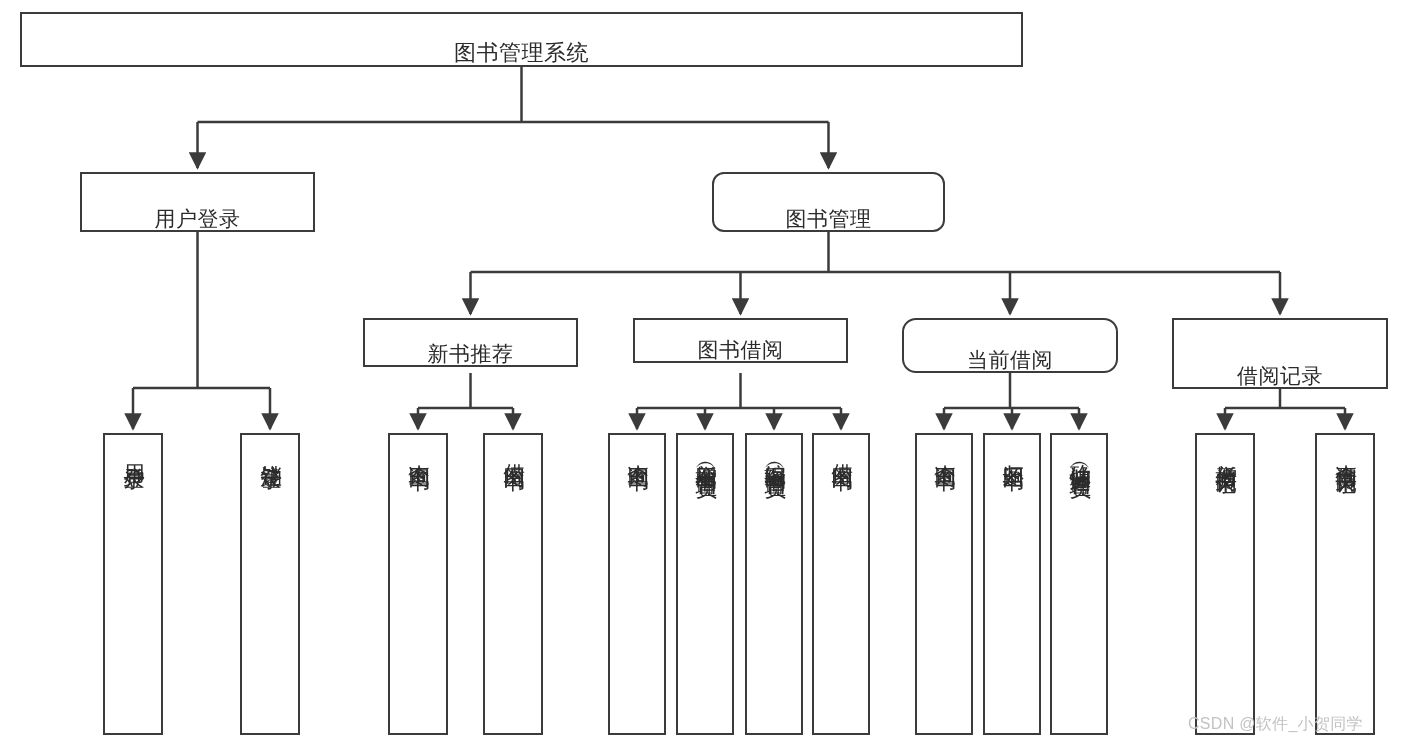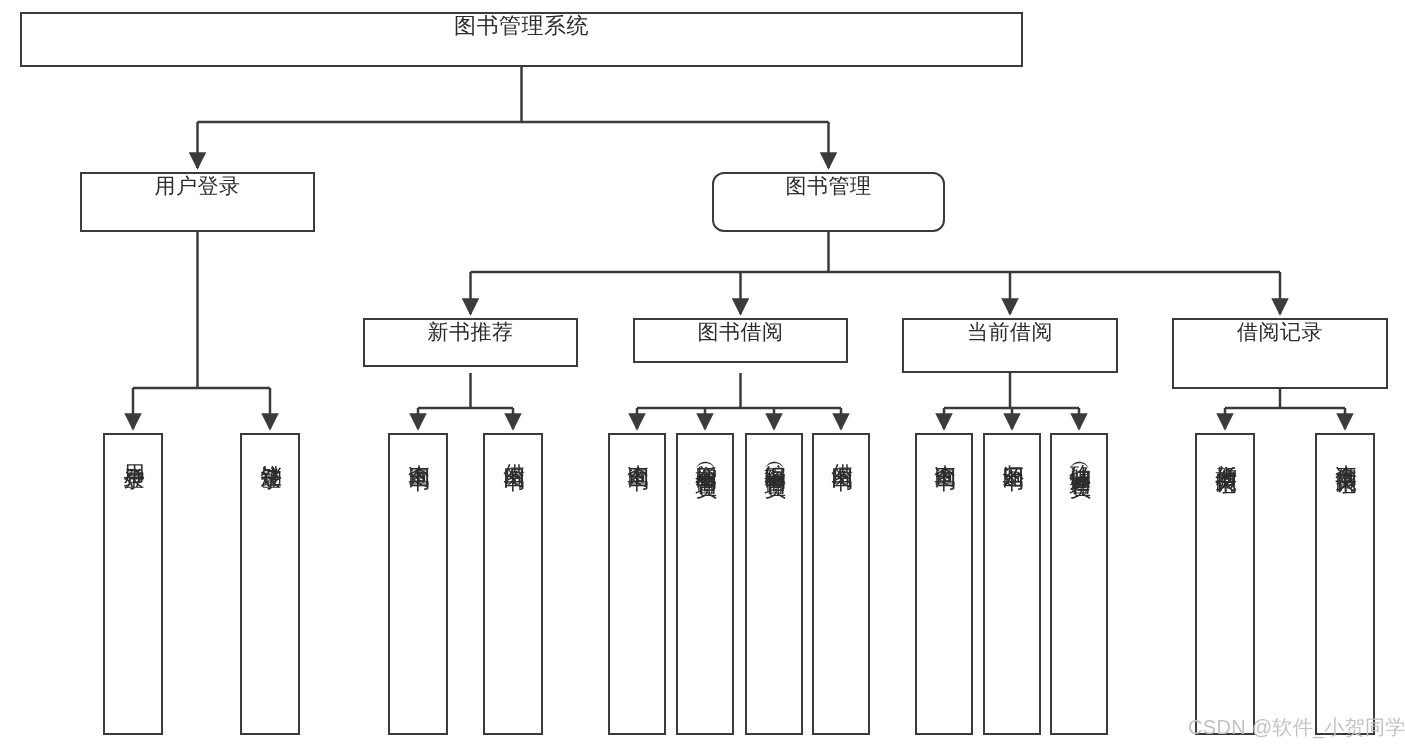--- a/index.html
+++ b/index.html
@@ -26,21 +26,21 @@
     height: 747px;
     pointer-events: none;
   }
   .node {
     position: absolute;
     box-sizing: border-box;
     border: 2.5px solid #3b3b3b;
     background: #ffffff;
     color: #2b2b2b;
     display: flex;
-    align-items: flex-start;
+    align-items: flex-end;
     justify-content: center;
     z-index: 3;
   }
   .node .label {
     display: block;
     text-align: center;
     line-height: 1.1;
     white-space: nowrap;
   }
   .node.horiz .label {
@@ -57,21 +57,21 @@
     text-orientation: upright;
     font-size: 21.5px;
     letter-spacing: 2px;
     line-height: 1.0;
   }
   .node.root .label { font-size: 22px; }
   #watermark {
     position: absolute;
     left: 1188px;
     top: 714px;
-    font-size: 20px;
+    font-size: 16px;
     color: #c2c2c2;
     white-space: nowrap;
     z-index: 6;
     letter-spacing: 0.3px;
   }
 </style>
 </head>
 <body>
 
 <div id="canvas">
@@ -136,21 +136,21 @@
   <div class="node horiz" style="left:712px; top:172px; width:233px; height:60px;border-radius:12px;">
     <span class="label">图书管理</span>
   </div>
 
   <div class="node horiz" style="left:363px; top:318px; width:215px; height:49px;">
     <span class="label">新书推荐</span>
   </div>
   <div class="node horiz" style="left:633px; top:318px; width:215px; height:45px;">
     <span class="label">图书借阅</span>
   </div>
-  <div class="node horiz" style="left:902px; top:318px; width:216px; height:55px;">
+  <div class="node horiz" style="left:902px; top:318px; width:216px; height:55px;border-radius:14px;">
     <span class="label">当前借阅</span>
   </div>
   <div class="node horiz" style="left:1172px; top:318px; width:216px; height:71px;">
     <span class="label">借阅记录</span>
   </div>
 
   <div class="node vert" style="left:103px; top:433px; width:60px; height:302px;">
     <span class="label">用户登录</span>
   </div>
   <div class="node vert" style="left:240px; top:433px; width:60px; height:302px;">

